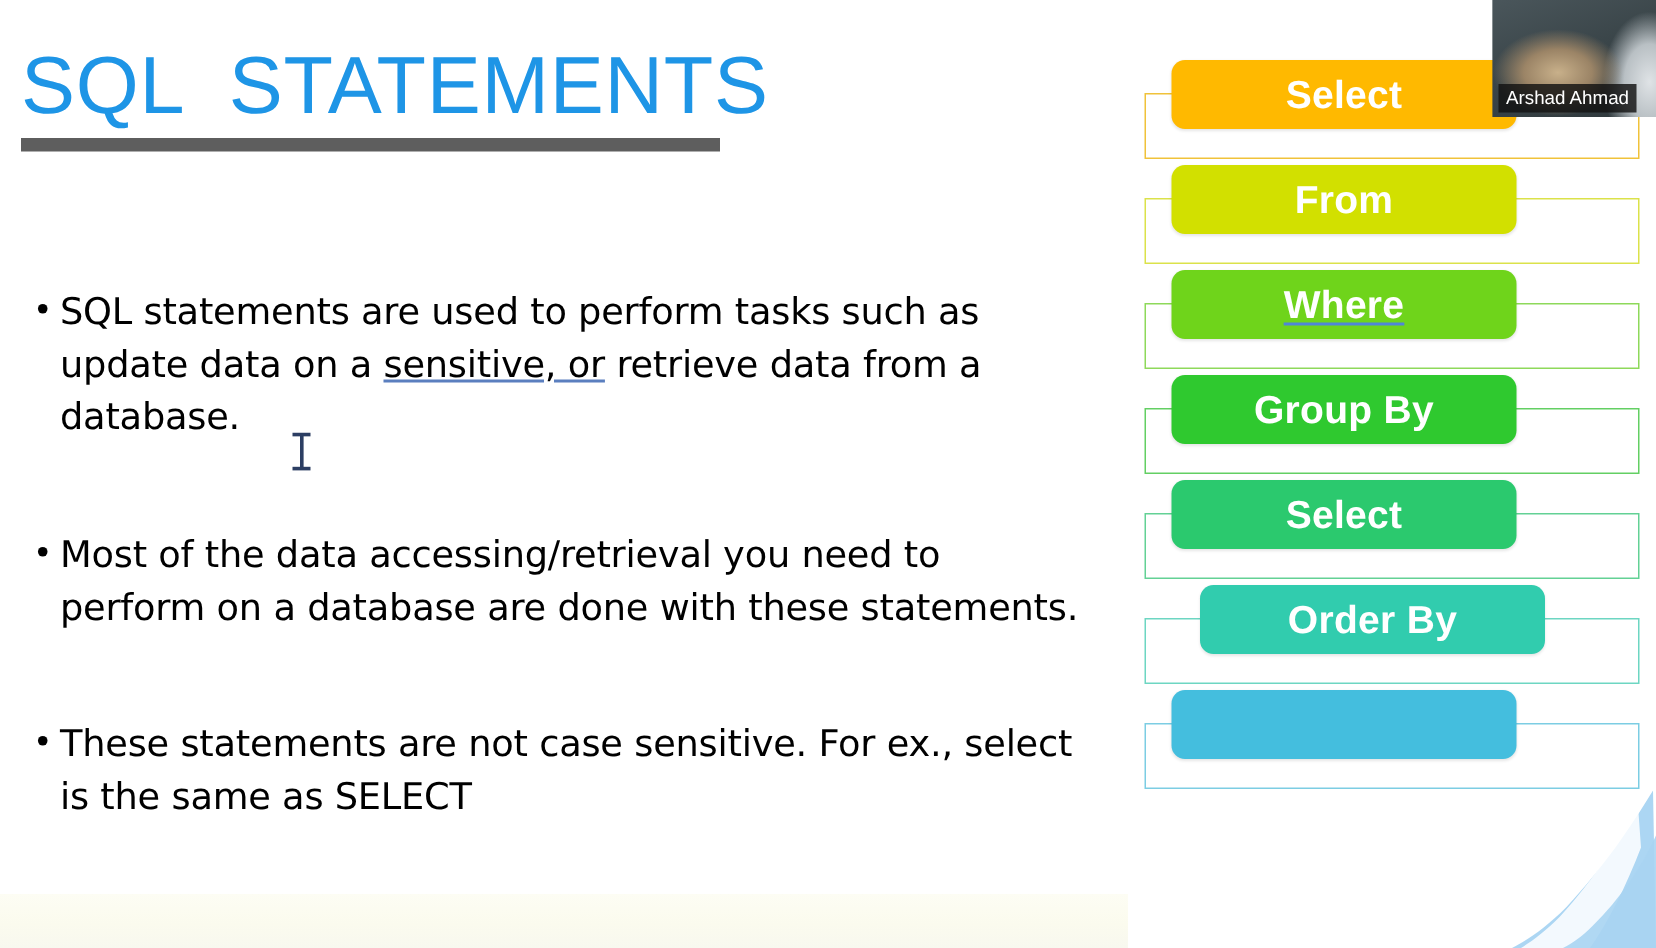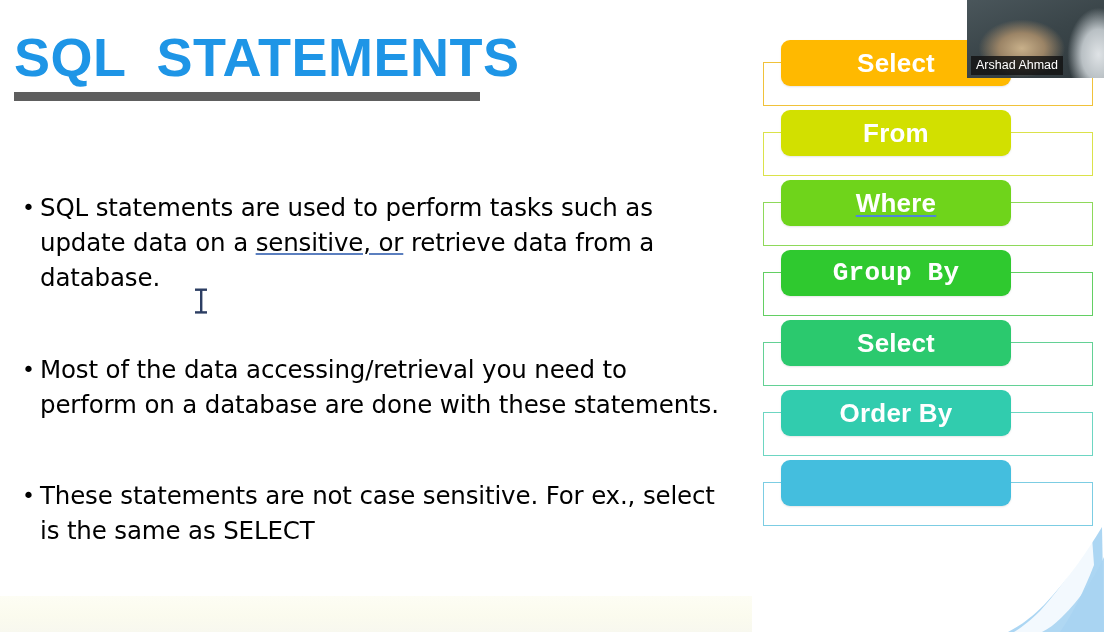--- a/index.html
+++ b/index.html
@@ -56,21 +56,21 @@
   
   .title-wrap {
     position: absolute;
     left: 14px;
     top: 30px;
     width: 640px;
   }
   .title {
     font-family: "Liberation Sans", sans-serif;
     font-size: 54px;
-    font-weight: bold;
+    font-weight: normal;
     line-height: 1.0;
     color: #1E95E6;
     letter-spacing: 0.5px;
     white-space: pre;
   }
   .title-rule {
     margin-top: 8px;
     width: 466px;
     height: 9px;
     background: #5e5e5e;
@@ -165,21 +165,21 @@
     text-decoration-thickness: 2px;
     text-underline-offset: 3px;
     text-align: right;
   }
 
   
   .webcam {
     position: absolute;
     right: 0;
     top: 0;
-    width: 137px;
+    width: 109px;
     height: 78px;
     overflow: hidden;
     background: #3d4a4f;
   }
   .webcam-bg {
     position: absolute;
     inset: 0;
     background:
       radial-gradient(ellipse 60px 40px at 40% 62%, #c8b08a 0%, #9b8466 38%, rgba(80,80,78,0) 72%),
       radial-gradient(ellipse 40px 60px at 96% 70%, #dfe3e6 0%, #b9c0c4 42%, rgba(90,95,98,0) 78%),
@@ -258,31 +258,31 @@
       <div class="pill" style="background: rgb(210, 224, 0);">From</div>
     </div>
 
     <div class="stack-item">
       <div class="outline-box" style="border-color: rgb(142, 217, 90);"></div>
       <div class="pill link-label" style="background: rgb(111, 212, 27);">Where</div>
     </div>
 
     <div class="stack-item">
       <div class="outline-box" style="border-color: rgb(99, 207, 99);"></div>
-      <div class="pill" style="background: rgb(47, 201, 47); font-family: Liberation Mono, monospace;">Group By</div>
+      <div class="pill" style="background: rgb(47, 201, 47);">Group By</div>
     </div>
 
     <div class="stack-item">
       <div class="outline-box" style="border-color: rgb(99, 209, 149);"></div>
       <div class="pill" style="background: rgb(43, 201, 110);">Select</div>
     </div>
 
     <div class="stack-item">
       <div class="outline-box" style="border-color: rgb(109, 214, 194);"></div>
-      <div class="pill" style="background: rgb(49, 204, 174);">Order By</div>
+      <div class="pill" style="background: rgb(49, 204, 174); margin-left: 19px;">Order By</div>
     </div>
 
     <div class="stack-item">
       <div class="outline-box" style="border-color: rgb(124, 205, 227);"></div>
       <div class="pill" style="background: rgb(68, 190, 222);"></div>
     </div>
 
 
   </div>
 

